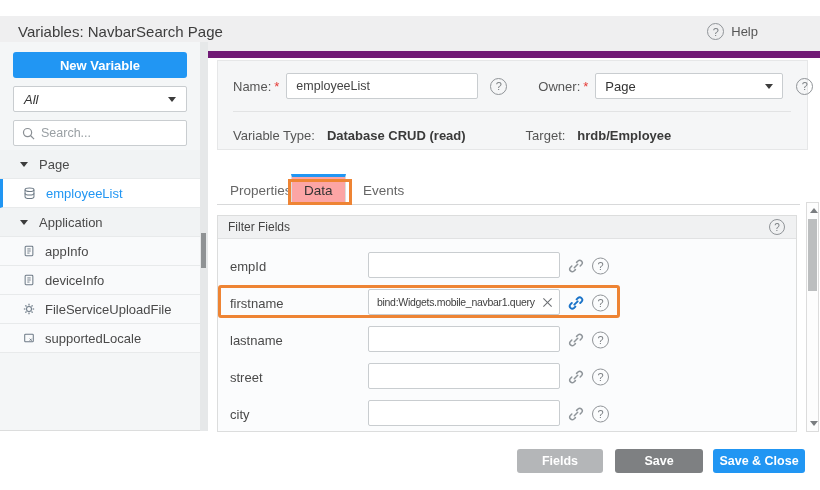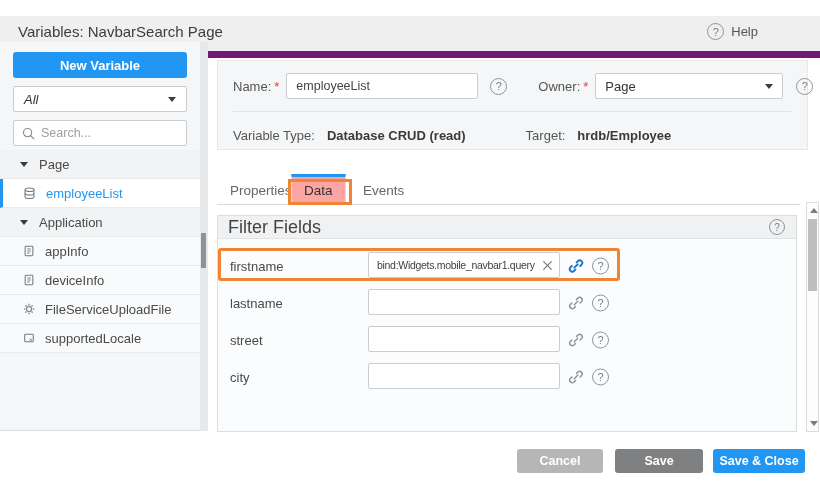--- a/index.html
+++ b/index.html
@@ -78,21 +78,21 @@
                 border-top:3px solid #2196f3; padding:0 12px; color:#333; }
   .tab.t-events { left:146px; }
   .tab-annotation { position:absolute; left:71px; top:4px; width:64px; height:26px;
                     border:3px solid #ee8434; pointer-events:none; z-index:3; }
 
   
   .filter-panel { position:absolute; left:217px; top:215px; width:580px; height:217px;
                   background:#fbfcfd; border:1px solid #dcdddd; overflow:hidden; }
   .fheader { height:23px; background:#f0f1f2; border-bottom:1px solid #e1e2e3; display:flex;
              align-items:center; justify-content:space-between; padding:0 11px 0 10px;
-             font-size:18px; color:#444; }
+             font-size:12px; color:#444; }
   .fbody { position:relative; padding-top:8px; }
   .frow { position:relative; height:37px; }
   .frow-label { position:absolute; left:12px; top:50%; transform:translateY(-50%);
                 font-size:13px; color:#4a4a4a; }
   .frow-input { position:absolute; left:150px; top:5px; width:192px; height:26px;
                 border:1px solid #c9cdd0; border-radius:2px; background:#fff; font-size:12px;
                 color:#444; padding:0 8px; outline:none; font-family:inherit; }
   .frow-input.bound { font-size:10.5px; letter-spacing:-0.3px; padding-right:24px; color:#3f3f3f; }
   .link-btn { position:absolute; left:349px; top:50%; transform:translateY(-50%);
               width:18px; height:18px; color:#8f959a; cursor:pointer; display:flex;
@@ -261,20 +261,32 @@
   <div class="tab-annotation"></div>
 </div>
 
 <div class="filter-panel">
   <div class="fheader">
     <span>Filter Fields</span>
     <span class="qcircle sm"></span>
   </div>
   <div class="fbody">
 
+    <div class="frow">
+      <span class="frow-label">empId</span>
+      <input class="frow-input" value="" style="">
+      <span class="link-btn">
+        <svg width="16" height="16" viewBox="0 0 16 16" fill="none" stroke="currentColor" stroke-width="1.5" stroke-linecap="round">
+            <path d="M6.3 9.7 L9.7 6.3"></path>
+            <path d="M8.6 4.4 l1.4-1.4 a2.55 2.55 0 0 1 3.6 3.6 L12.2 8"></path>
+            <path d="M7.4 11.6 l-1.4 1.4 a2.55 2.55 0 0 1 -3.6 -3.6 L3.8 8"></path>
+          </svg>
+      </span>
+      <span class="qcircle frow-help"></span>
+    </div>
 
     <div class="frow">
       <div class="row-annotation"></div>
       <span class="frow-label">firstname</span>
       <input class="frow-input bound" value="bind:Widgets.mobile_navbar1.query" style="">
       <span class="clear-btn">
         <svg width="11" height="11" viewBox="0 0 12 12" stroke="#6b6f73" stroke-width="1.2">
             <line x1="1.5" y1="1.5" x2="10.5" y2="10.5"></line>
             <line x1="10.5" y1="1.5" x2="1.5" y2="10.5"></line>
           </svg>
@@ -330,15 +342,15 @@
 
   </div>
 </div>
 
 <div class="v-scroll">
   <div class="arrow-up"></div>
   <div class="thumb"></div>
   <div class="arrow-down"></div>
 </div>
 
-<button class="btn btn-cancel">Cancel</button>
+<button class="btn btn-cancel">Fields</button>
 <button class="btn btn-save">Save</button>
 <button class="btn btn-saveclose">Save &amp; Close</button>
 
 </body></html>

